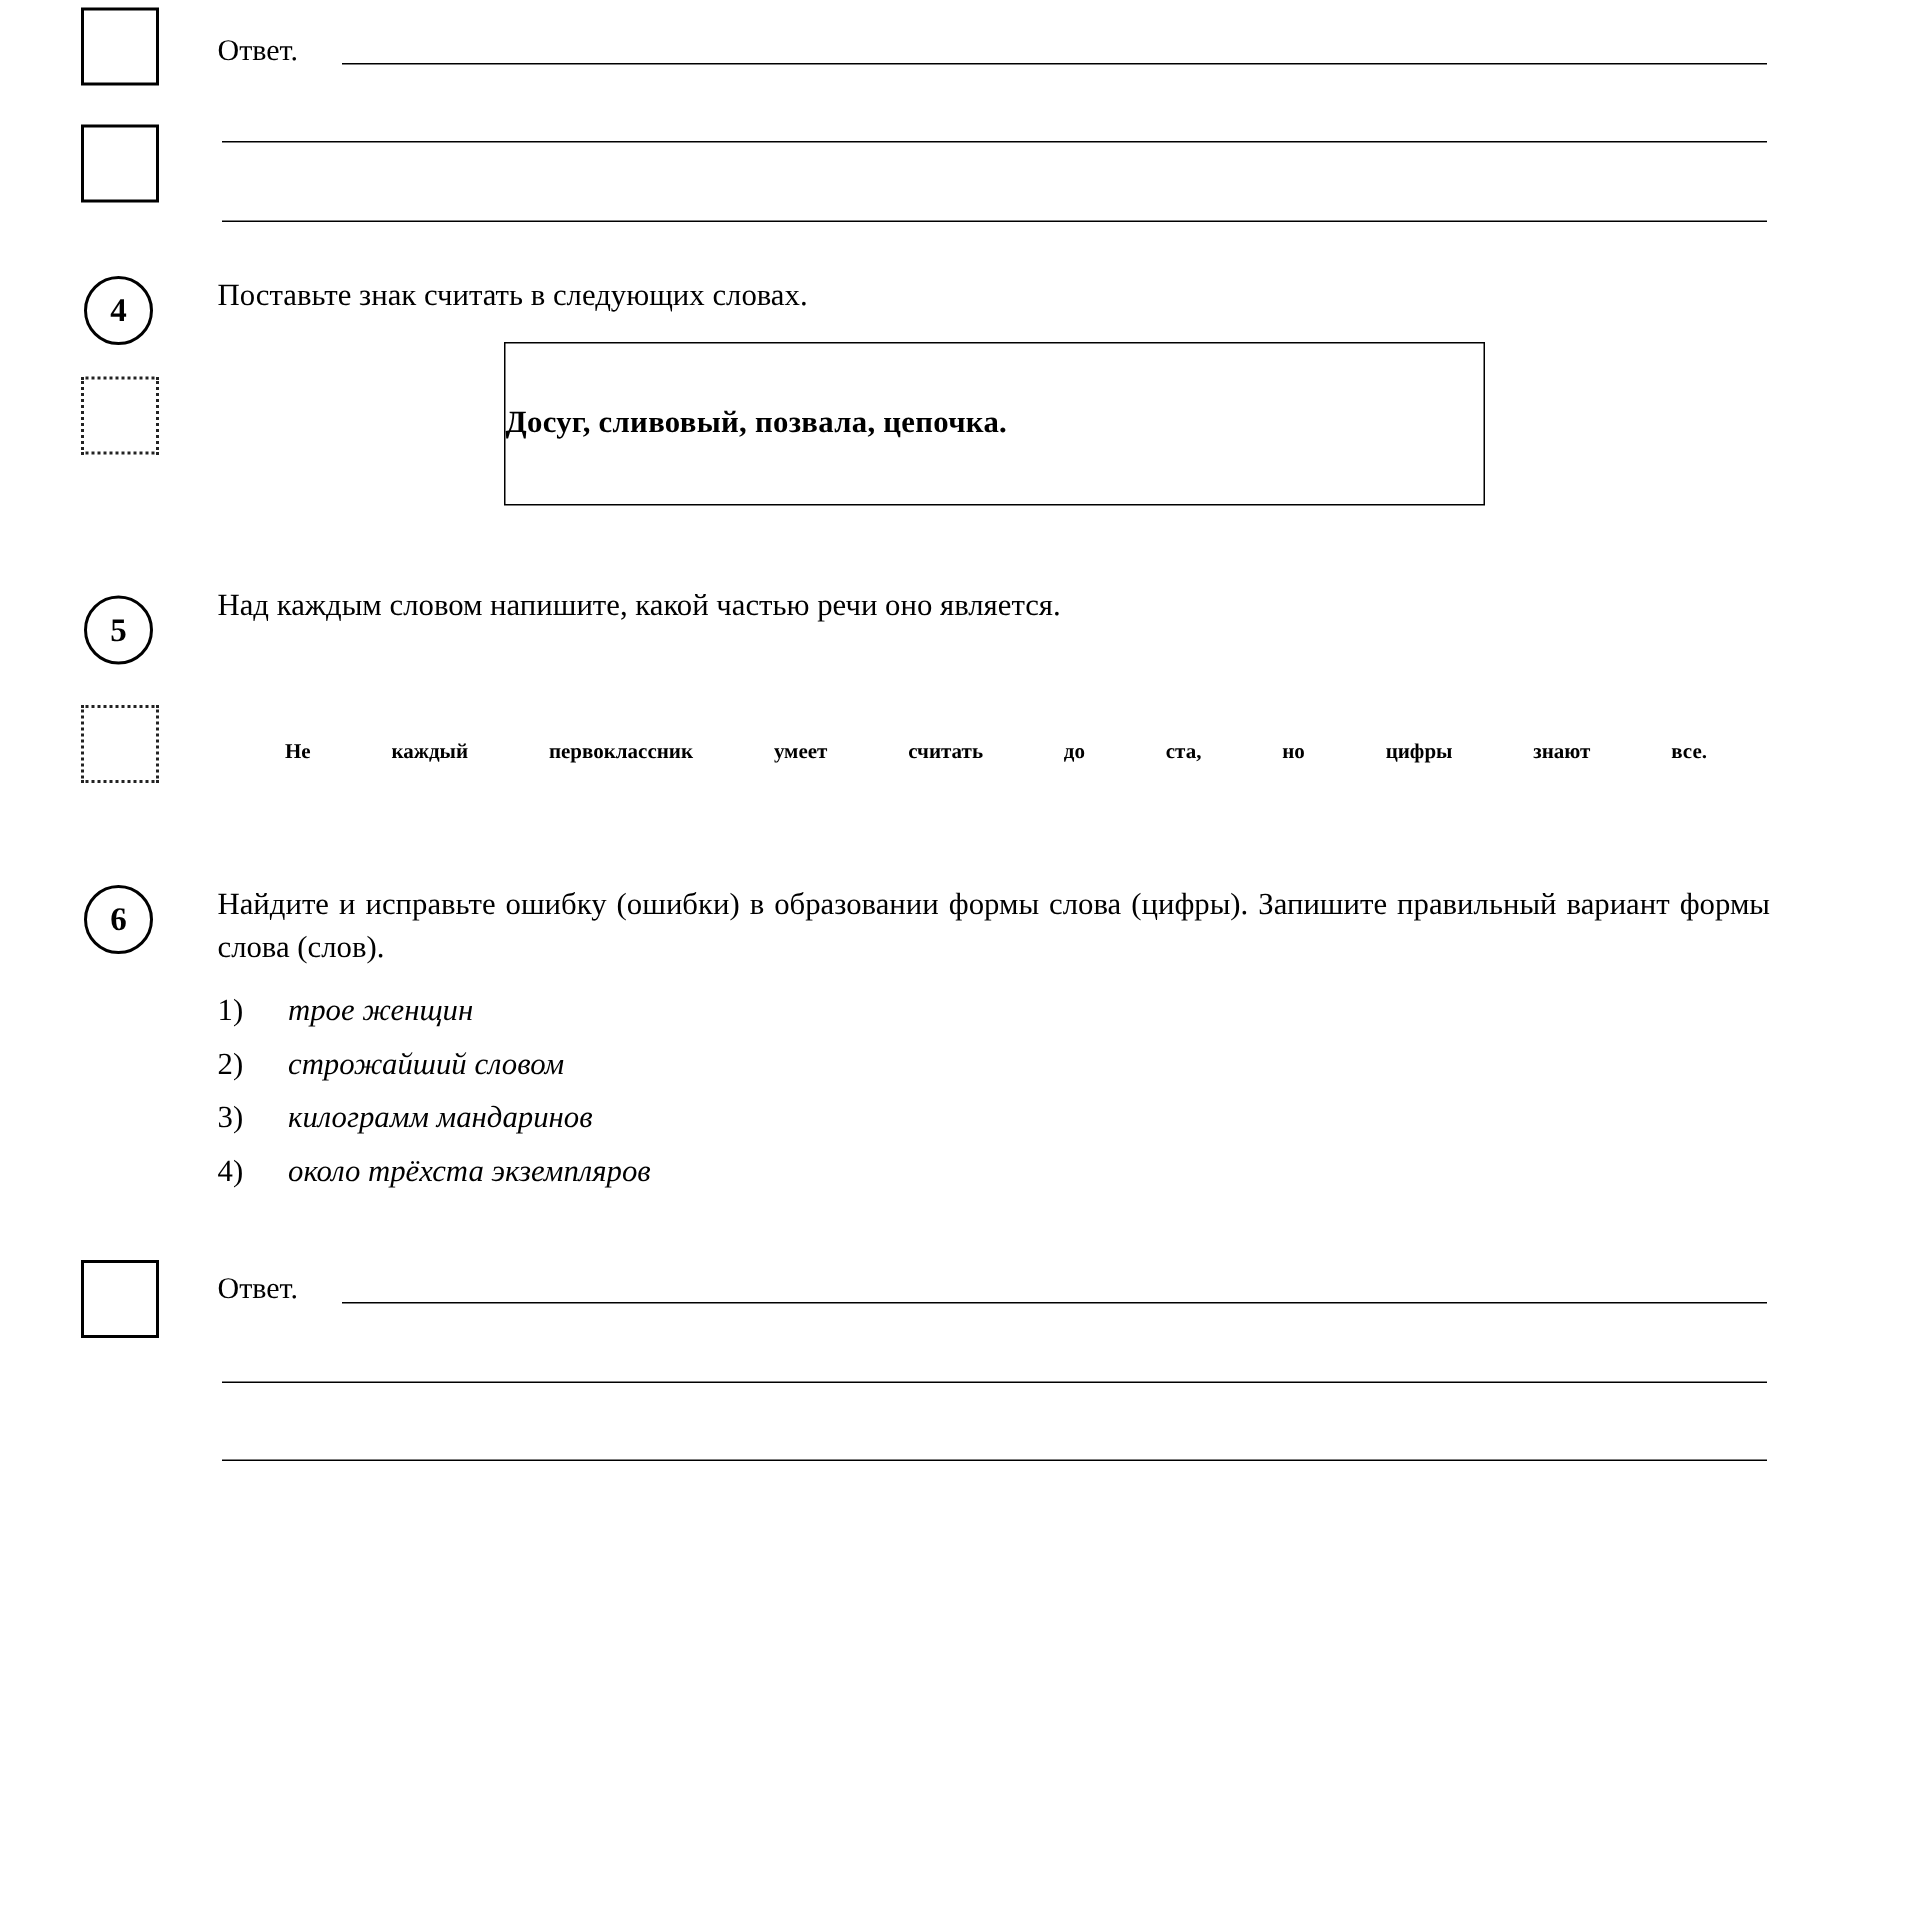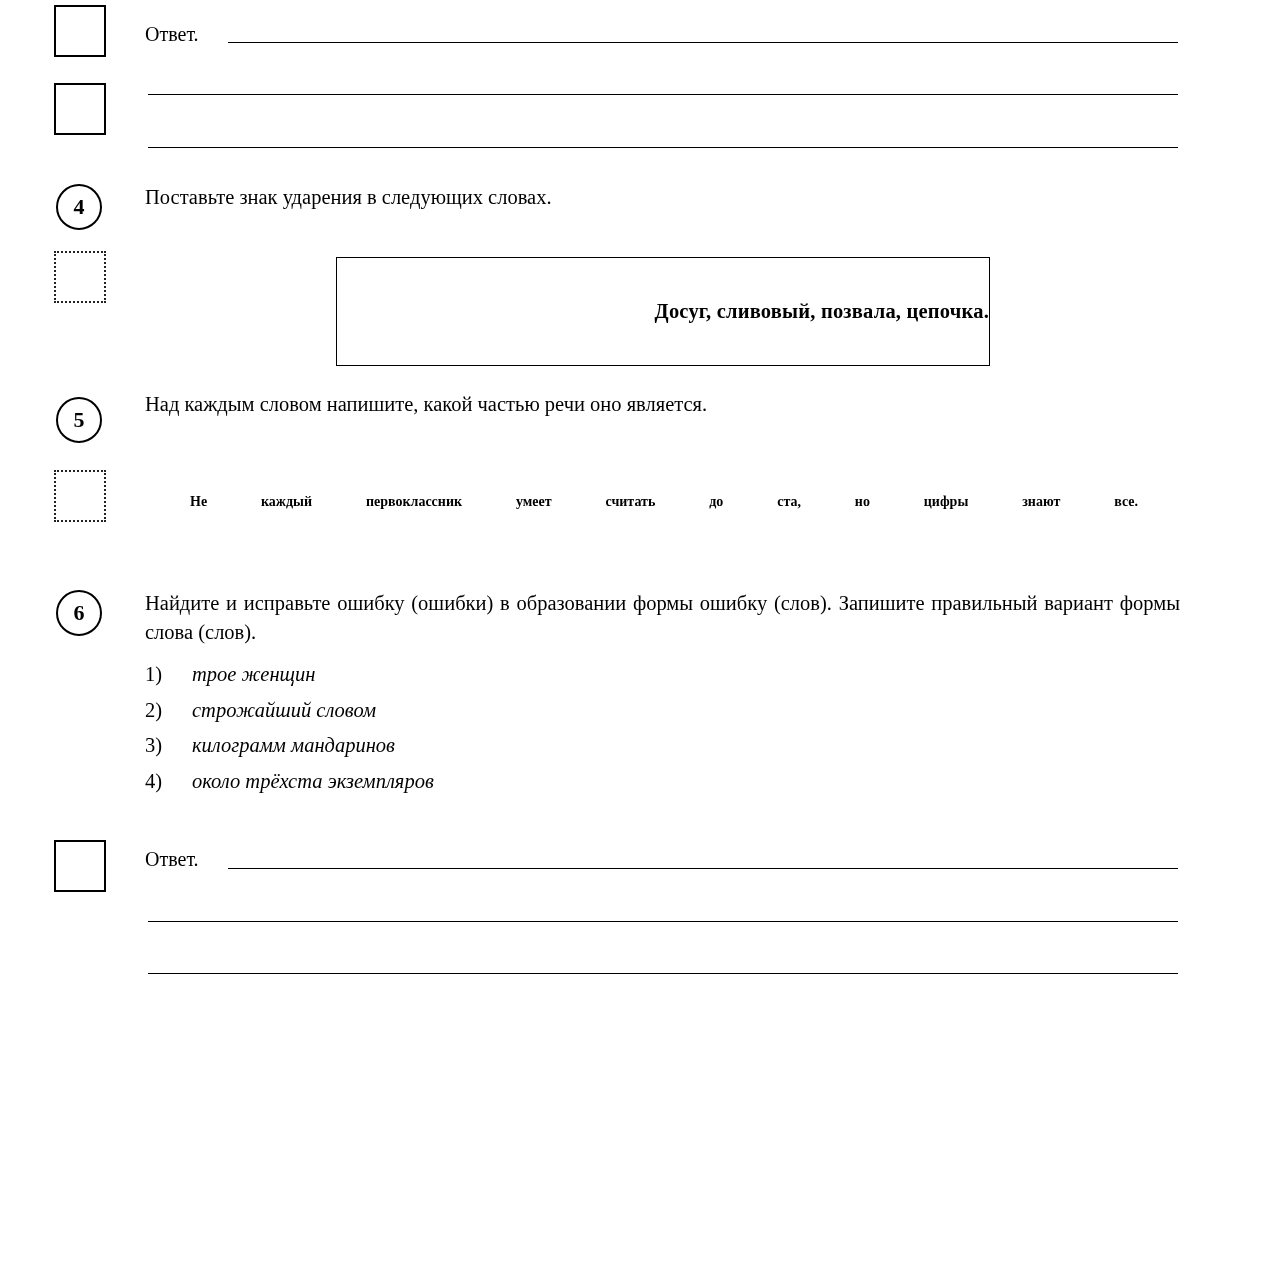--- a/index.html
+++ b/index.html
@@ -80,22 +80,21 @@
     text-align-last: left;
   }
 
   
   .word-frame {
     position: absolute;
     border: 1.6px solid #000;
     background: #fff;
     display: flex;
     align-items: center;
-    justify-content: flex-end;
-    margin-top: 29px;
+    justify-content: flex-start;
   }
   .word-frame-text {
     font-weight: bold;
     font-size: 20.5px;
     text-align: center;
     letter-spacing: 0.2px;
   }
 
   
   .spaced-sentence {
@@ -137,37 +136,37 @@
   <div class="answer-label" style="left:145px; top:24px;">Ответ.</div>
 
   <div class="rule" style="left:228px; top:42px; width:950px;"></div>
   <div class="rule" style="left:148px; top:94px; width:1030px;"></div>
   <div class="rule" style="left:148px; top:147px; width:1030px;"></div>
 
   <div class="task-circle" style="left:56px; top:184px;">4</div>
 
   <div class="score-box-dotted" style="left:54px; top:251px;"></div>
 
-  <div class="instruction" style="left:145px; top:183px; width:1035px;">Поставьте знак ударения в следующих словах.</div>
+  <div class="instruction" style="left:145px; top:183px; width:1035px;">Поставьте знак считать в следующих словах.</div>
 
   <div class="word-frame" style="left:336px; top:228px; width:654px; height:109px;">
     <div class="word-frame-text">Досуг, сливовый, позвала, цепочка.</div>
   </div>
 
   <div class="task-circle" style="left:56px; top:397px;">5</div>
 
   <div class="score-box-dotted" style="left:54px; top:470px;"></div>
 
   <div class="instruction" style="left:145px; top:390px; width:1035px;">Над каждым словом напишите, какой частью речи оно является.</div>
 
   <div class="spaced-sentence" style="left:190px; top:487px; width:948px;">Не каждый первоклассник умеет считать до ста, но цифры знают все.</div>
 
   <div class="task-circle" style="left:56px; top:590px;">6</div>
 
-  <div class="instruction justified" style="left:145px; top:589px; width:1035px;">Найдите и исправьте ошибку (ошибки) в образовании формы ошибку (слов). Запишите правильный вариант формы слова (слов).</div>
+  <div class="instruction justified" style="left:145px; top:589px; width:1035px;">Найдите и исправьте ошибку (ошибки) в образовании формы слова (цифры). Запишите правильный вариант формы слова (слов).</div>
 
   <div class="opt-list" style="left:145px; top:657px;">
     <div class="opt-row">
       <span class="opt-num">1)</span>
       <span class="opt-text">трое женщин</span>
     </div>
     <div class="opt-row">
       <span class="opt-num">2)</span>
       <span class="opt-text">строжайший словом</span>
     </div>

